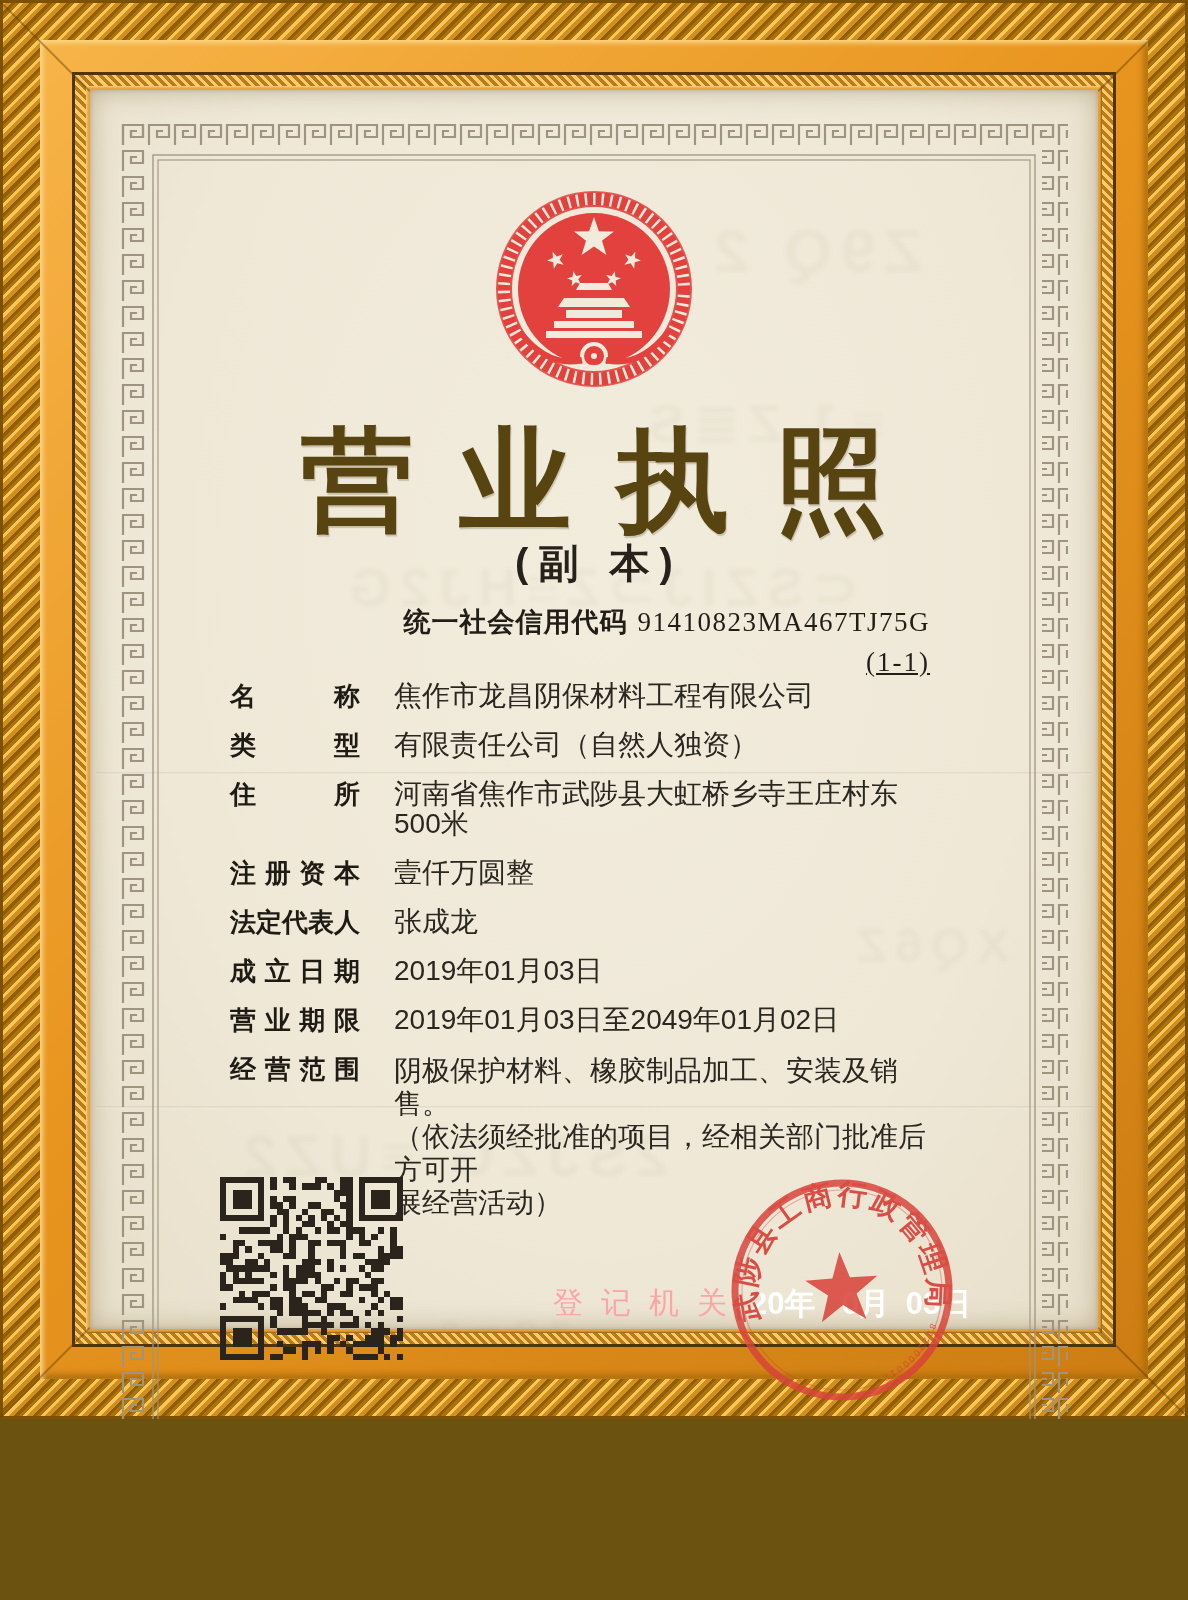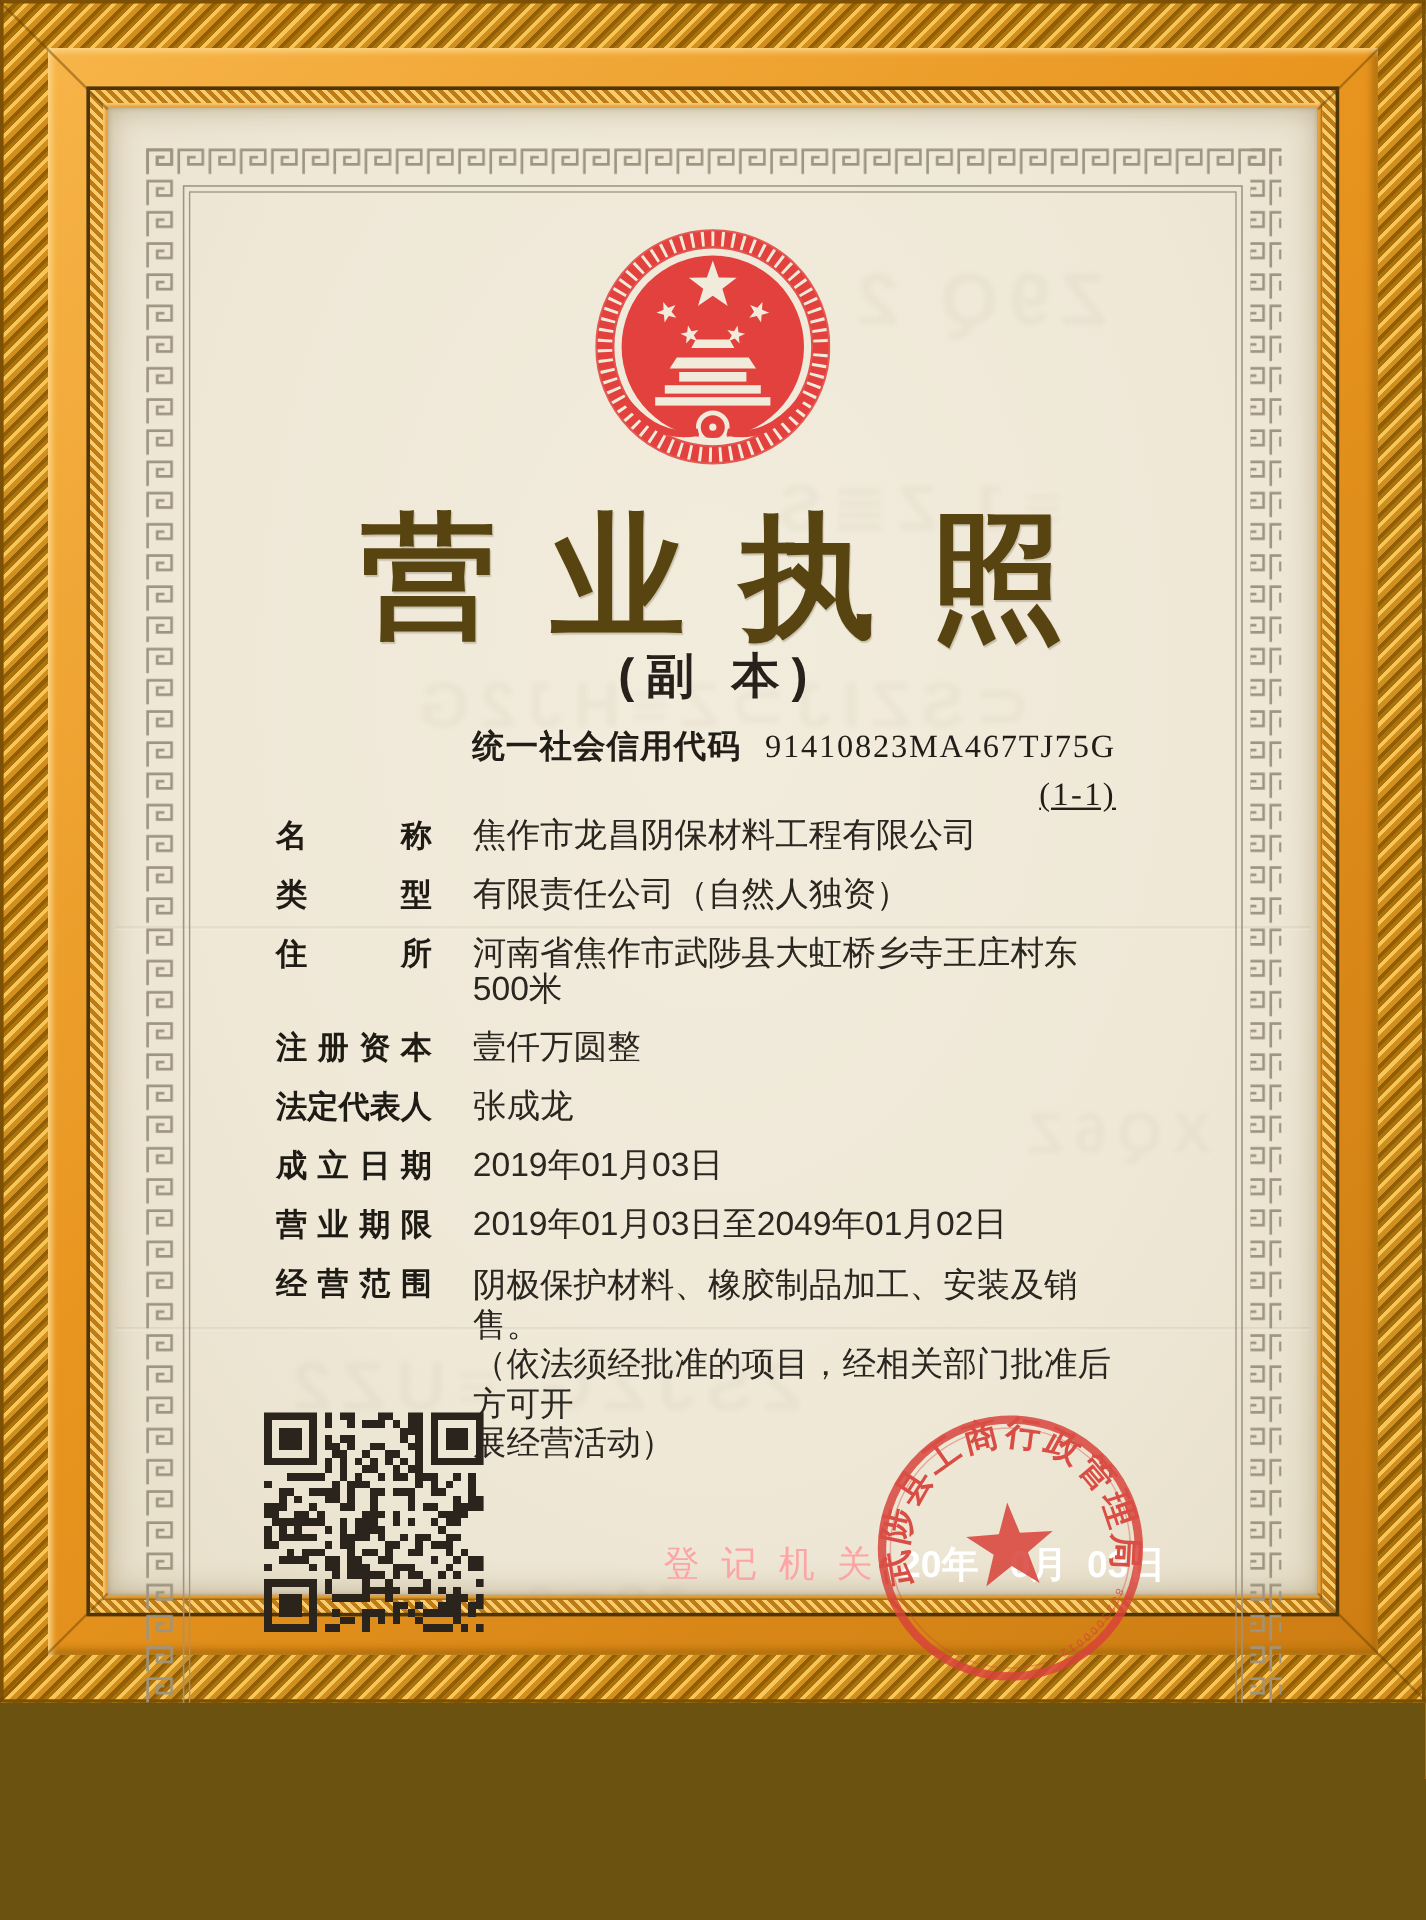--- a/index.html
+++ b/index.html
@@ -33,21 +33,21 @@
   
   .emblem{position:absolute;left:496px;top:186px;width:196px;height:206px;}
   .doc-title{position:absolute;top:406px;left:0;width:100%;text-align:center;
     font-size:112px;font-weight:bold;color:#574410;letter-spacing:46px;padding-left:46px;
     text-shadow:1px 2px 1px rgba(60,40,0,.22);}
   .doc-subtitle{position:absolute;top:536px;left:0;width:100%;text-align:center;
     font-size:40px;font-weight:bold;color:#26211a;letter-spacing:10px;padding-left:10px;}
   .code-block{position:absolute;top:604px;left:0;right:258px;text-align:right;color:#211d17;}
   .code-line{font-size:27px;}
   .code-label{font-weight:bold;letter-spacing:1px;}
-  .code-value{font-family:"Liberation Serif",serif;letter-spacing:1.5px;margin-left:20px;}
+  .code-value{font-family:"Liberation Serif",serif;letter-spacing:1.5px;margin-left:10px;}
   .page-ind{font-size:27px;margin-top:7px;font-family:"Liberation Serif",serif;letter-spacing:2px;text-decoration:underline;}
   .fields{position:absolute;left:230px;top:681px;width:710px;}
   .frow{display:flex;margin-bottom:19px;min-height:29px;align-items:flex-start;}
   .flabel{flex:none;width:130px;font-size:26px;font-weight:bold;color:#1e1b15;
     text-align:justify;text-align-last:justify;line-height:30px;}
   .fvalue{margin-left:34px;font-size:28px;color:#2a2620;line-height:30px;}
   .fvalue .vline{line-height:33px;}
   .qr{position:absolute;left:220px;top:1177px;width:183px;height:183px;}
   .reg-label{position:absolute;left:553px;top:1283px;font-size:30px;font-weight:normal;
     letter-spacing:18px;color:#fca5a5;}

